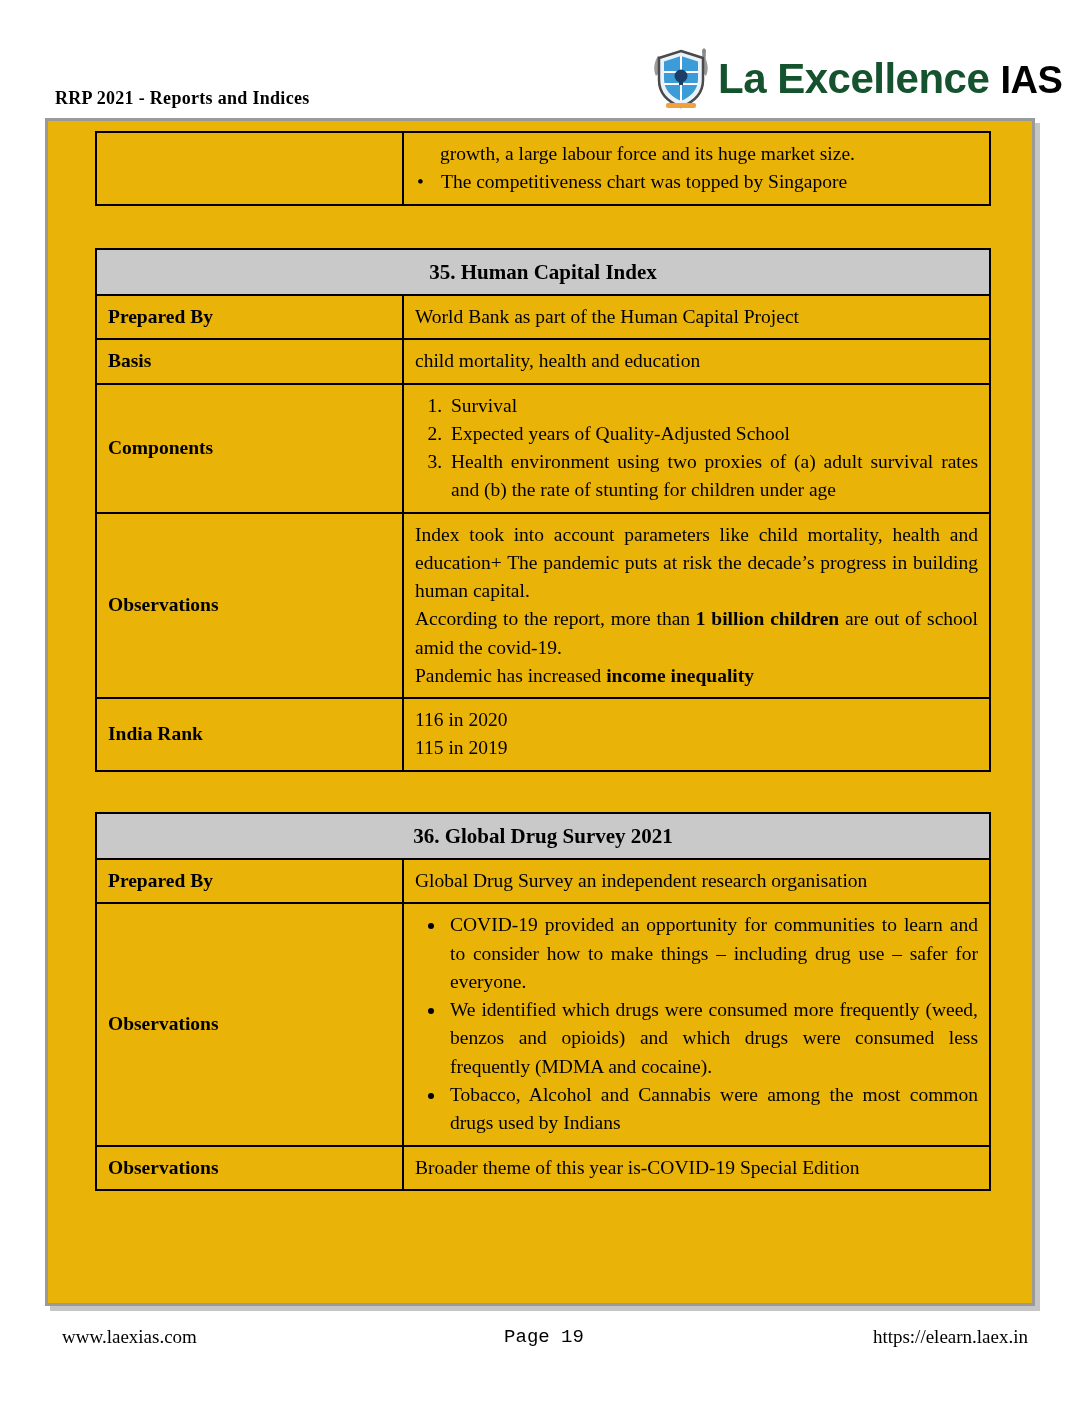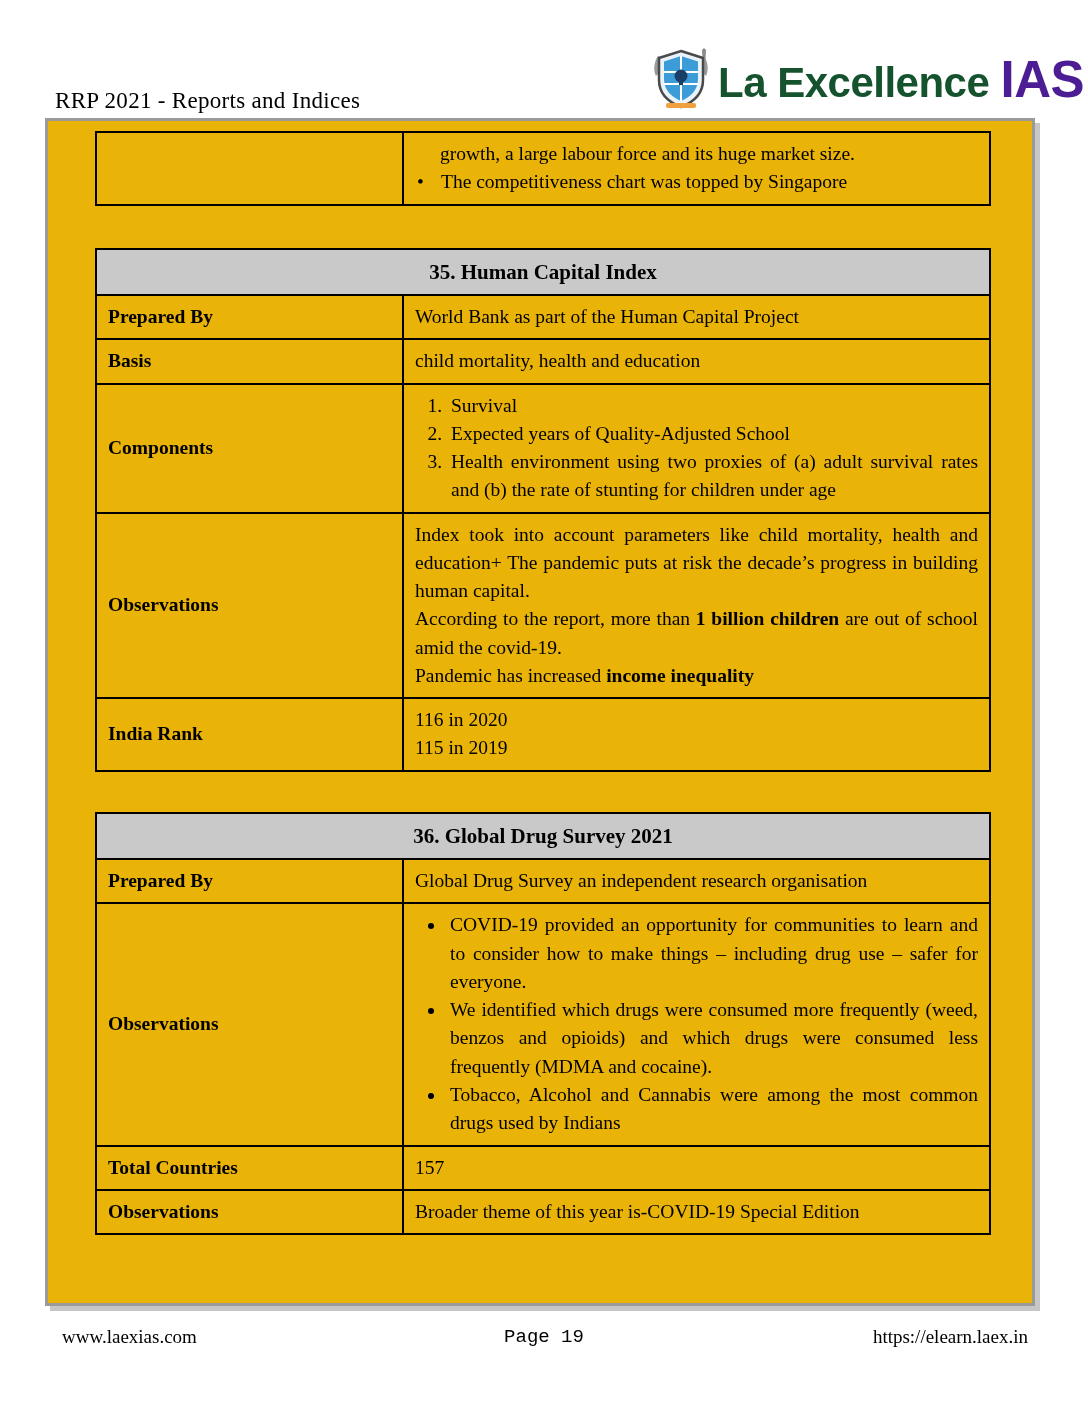--- a/index.html
+++ b/index.html
@@ -7,33 +7,33 @@
   body {
     width:1088px; height:1408px;
     position:relative;
     font-family:"Liberation Serif", "DejaVu Serif", serif;
     color:#000;
   }
 
   
   .doc-title {
     position:absolute; left:55px; top:88px;
-    font-size:23px; font-weight:normal; letter-spacing:0.3px;
+    font-size:18px; font-weight:bold; letter-spacing:0.3px;
   }
   .logo {
     position:absolute; left:652px; top:48px;
     display:flex; align-items:center; gap:8px;
   }
   .logo-text {
     font-family:"Liberation Sans", "DejaVu Sans", sans-serif;
     font-weight:bold; font-size:42px; line-height:1;
     letter-spacing:-0.5px; white-space:nowrap;
   }
   .logo-blue { color:#14532d; }
-  .logo-ias  { color:#4c1d95; font-size:51px; }
+  .logo-ias  { color:#000000; font-size:38px; }
 
   
   .page-frame {
     position:absolute; left:45px; top:118px;
     width:990px; height:1188px;
     border:3px solid #9a9a9a;
     box-shadow:5px 5px 0 #c6c6c6;
     background:#eab308;
   }
   .frame-content { padding:10px 41px 0 47px; }
@@ -177,24 +177,20 @@
         <td class="label-cell">Observations</td>
         <td class="value-cell">
           <ul class="dot-list">
             <li>COVID-19 provided an opportunity for communities to learn and to consider how to make things – including drug use – safer for everyone.</li>
             <li>We identified which drugs were consumed more frequently (weed, benzos and opioids) and which drugs were consumed less frequently (MDMA and cocaine).</li>
             <li>Tobacco, Alcohol and Cannabis were among the most common drugs used by Indians</li>
           </ul>
         </td>
       </tr>
       <tr>
-        <td class="label-cell">Total Countries</td>
-        <td class="value-cell plain">157</td>
-      </tr>
-      <tr>
         <td class="label-cell">Observations</td>
         <td class="value-cell plain">Broader theme of this year is-COVID-19 Special Edition</td>
       </tr>
     </tbody>
       </table>
 
   </div>
 </div>
 
 <div class="footer">

